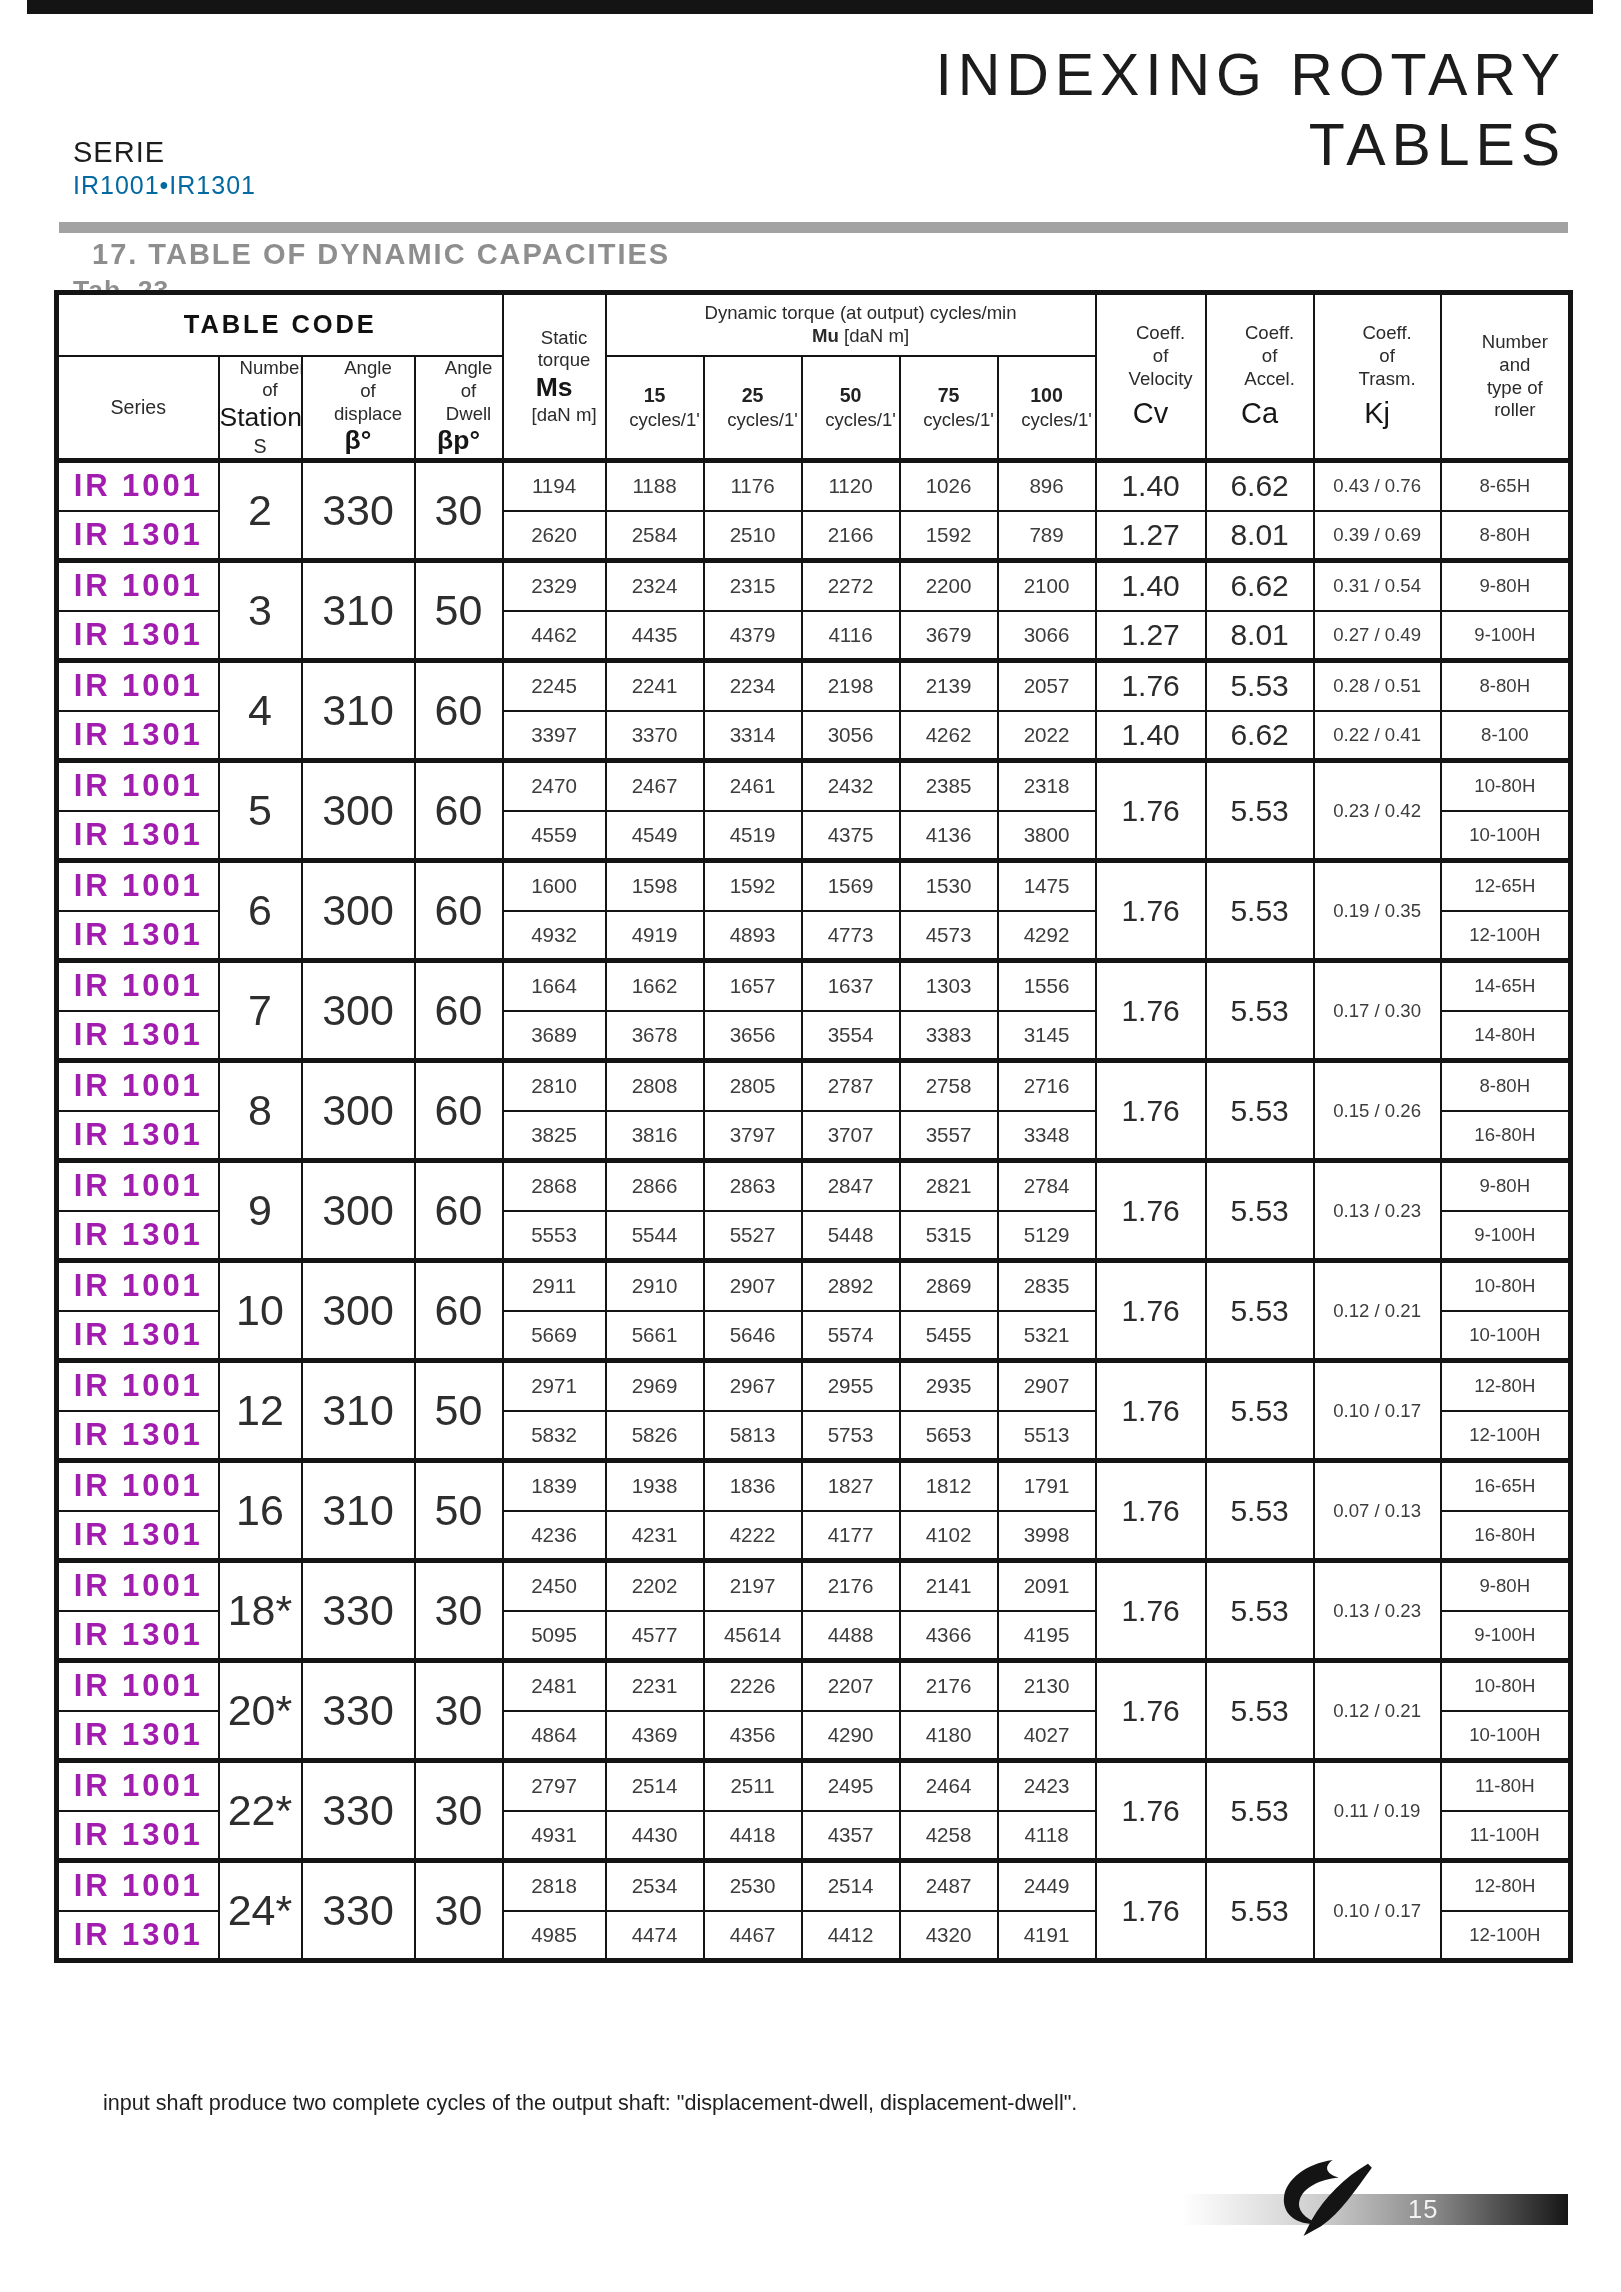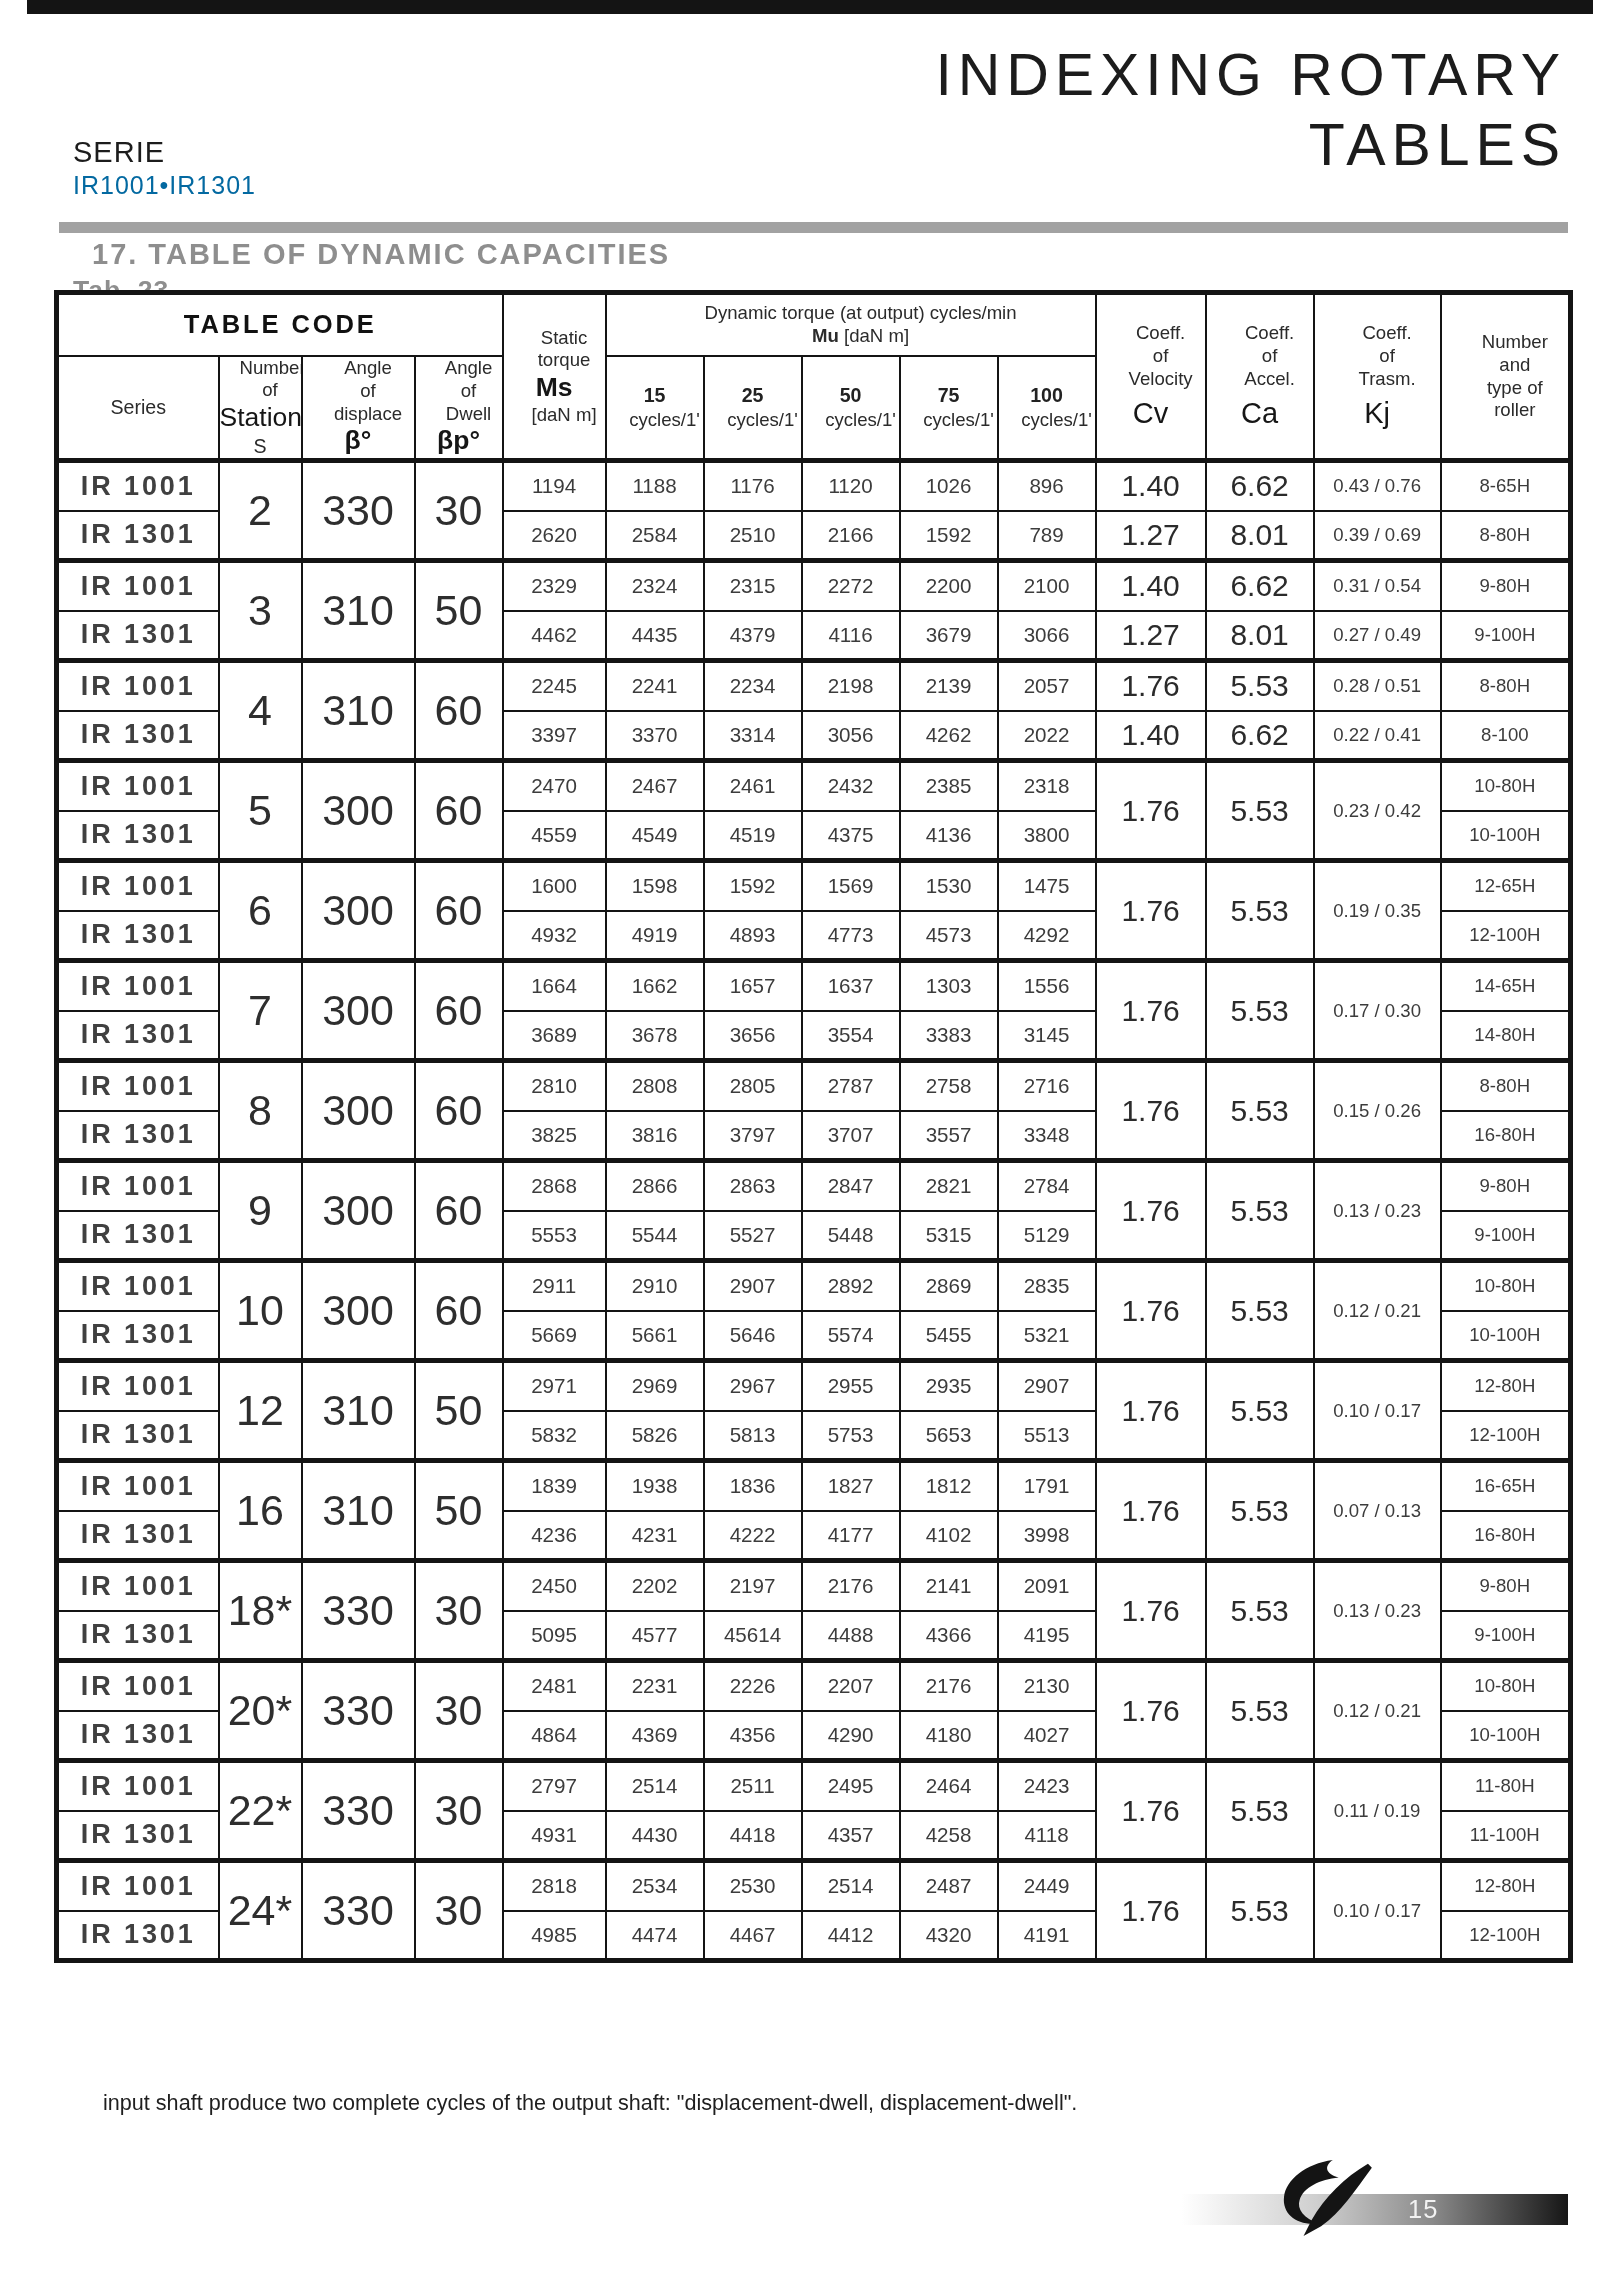--- a/index.html
+++ b/index.html
@@ -34,21 +34,21 @@
   table.cap tr.group-start td{border-top-width:5.9px;}
   thead tr.h1{height:63px;}
   thead tr.h2{height:102px;}
   tbody tr{height:50px;}
   .th-tablecode{font-size:25.5px;font-weight:bold;letter-spacing:2.9px;color:#111;}
   .h-sm{font-size:18.6px;font-weight:normal;color:#2b2b2b;line-height:1.22;padding-left:20px;}
   .h-md{font-size:19.6px;font-weight:normal;color:#2b2b2b;line-height:1.25;}
   .h-big{font-size:26.5px;font-weight:bold;color:#161616;line-height:1.2;}
   .h-sym{font-size:29px;font-weight:normal;color:#161616;line-height:1.2;margin-top:5.9px;}
   .h-num{font-size:19.6px;font-weight:bold;color:#222;line-height:1.3;}
-  .cell-series{font-size:27px;font-weight:bold;letter-spacing:2.9px;color:#404040;}
+  .cell-series{font-size:31px;font-weight:bold;letter-spacing:2.9px;color:#a21caf;}
   .cell-stations{font-size:43px;font-weight:normal;color:#2e2e2e;}
   .cell-angle{font-size:43px;font-weight:normal;color:#2e2e2e;}
   .cell-val{font-size:20.6px;color:#3c3c3c;}
   .cell-cv,.cell-ca{font-size:30px;color:#2b2b2b;}
   .cell-kj{font-size:18.6px;color:#3c3c3c;}
   .cell-roller{font-size:18.6px;color:#3c3c3c;}
 
   .footnote{
     position:absolute;left:103px;top:2083px;width:1421px;
     font-size:21.6px;color:#1f1f1f;line-height:1.85;

